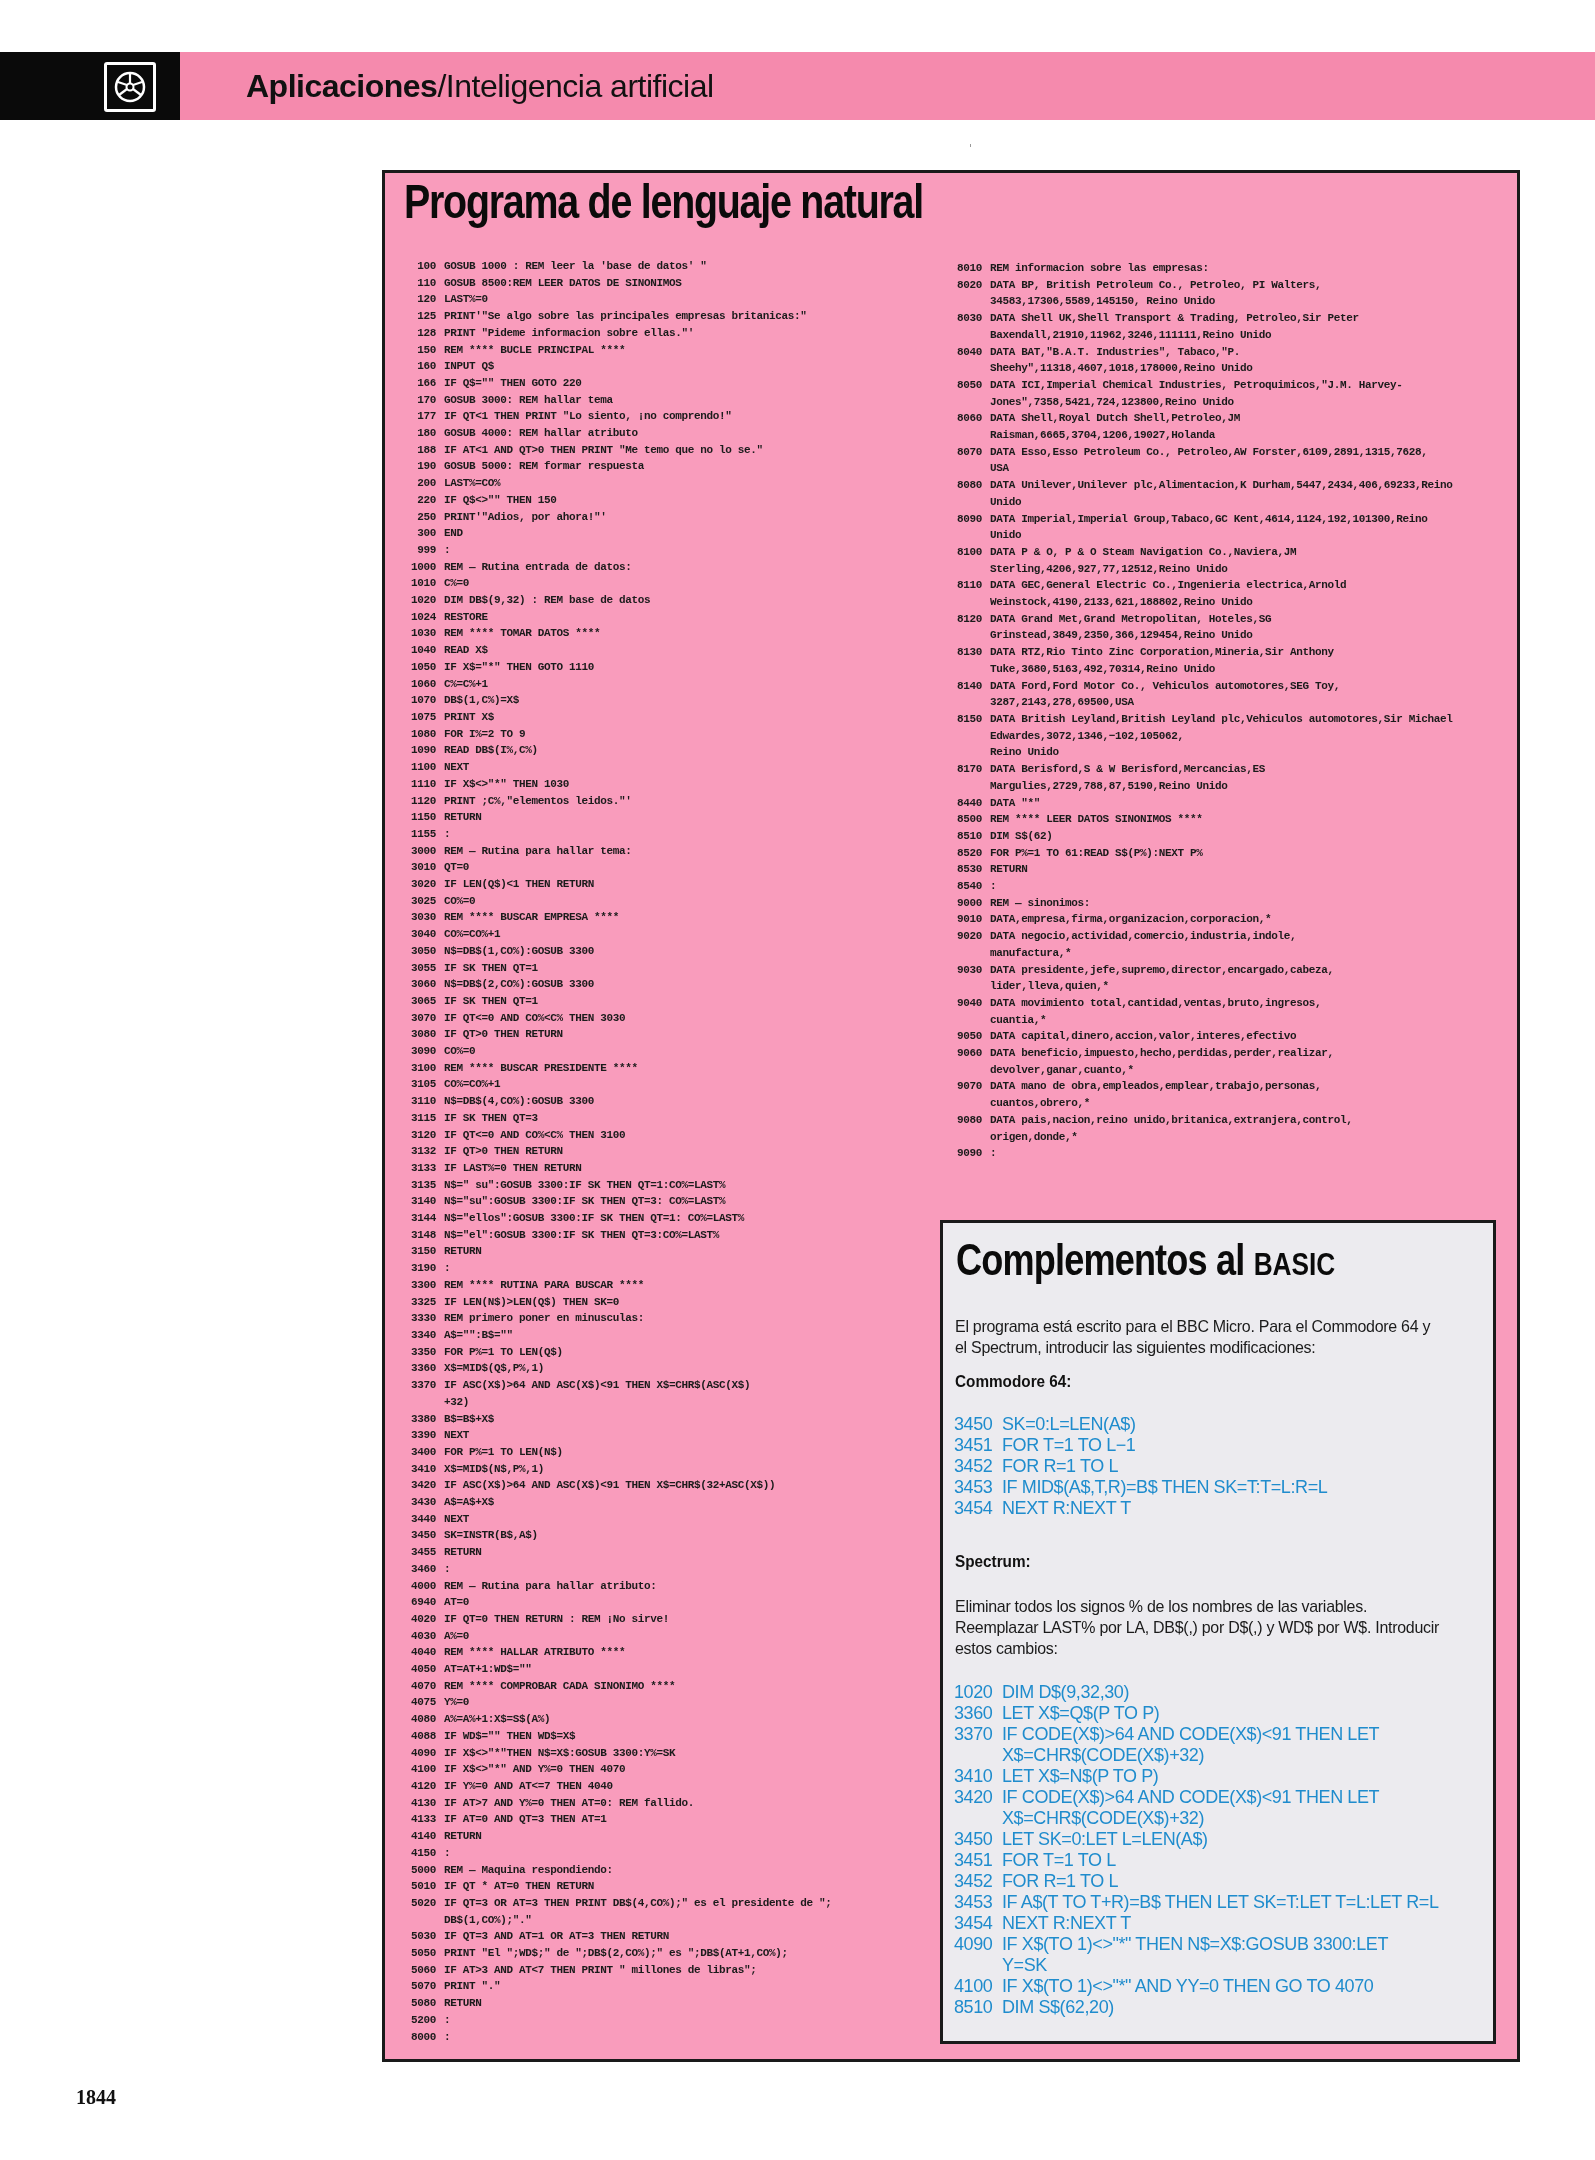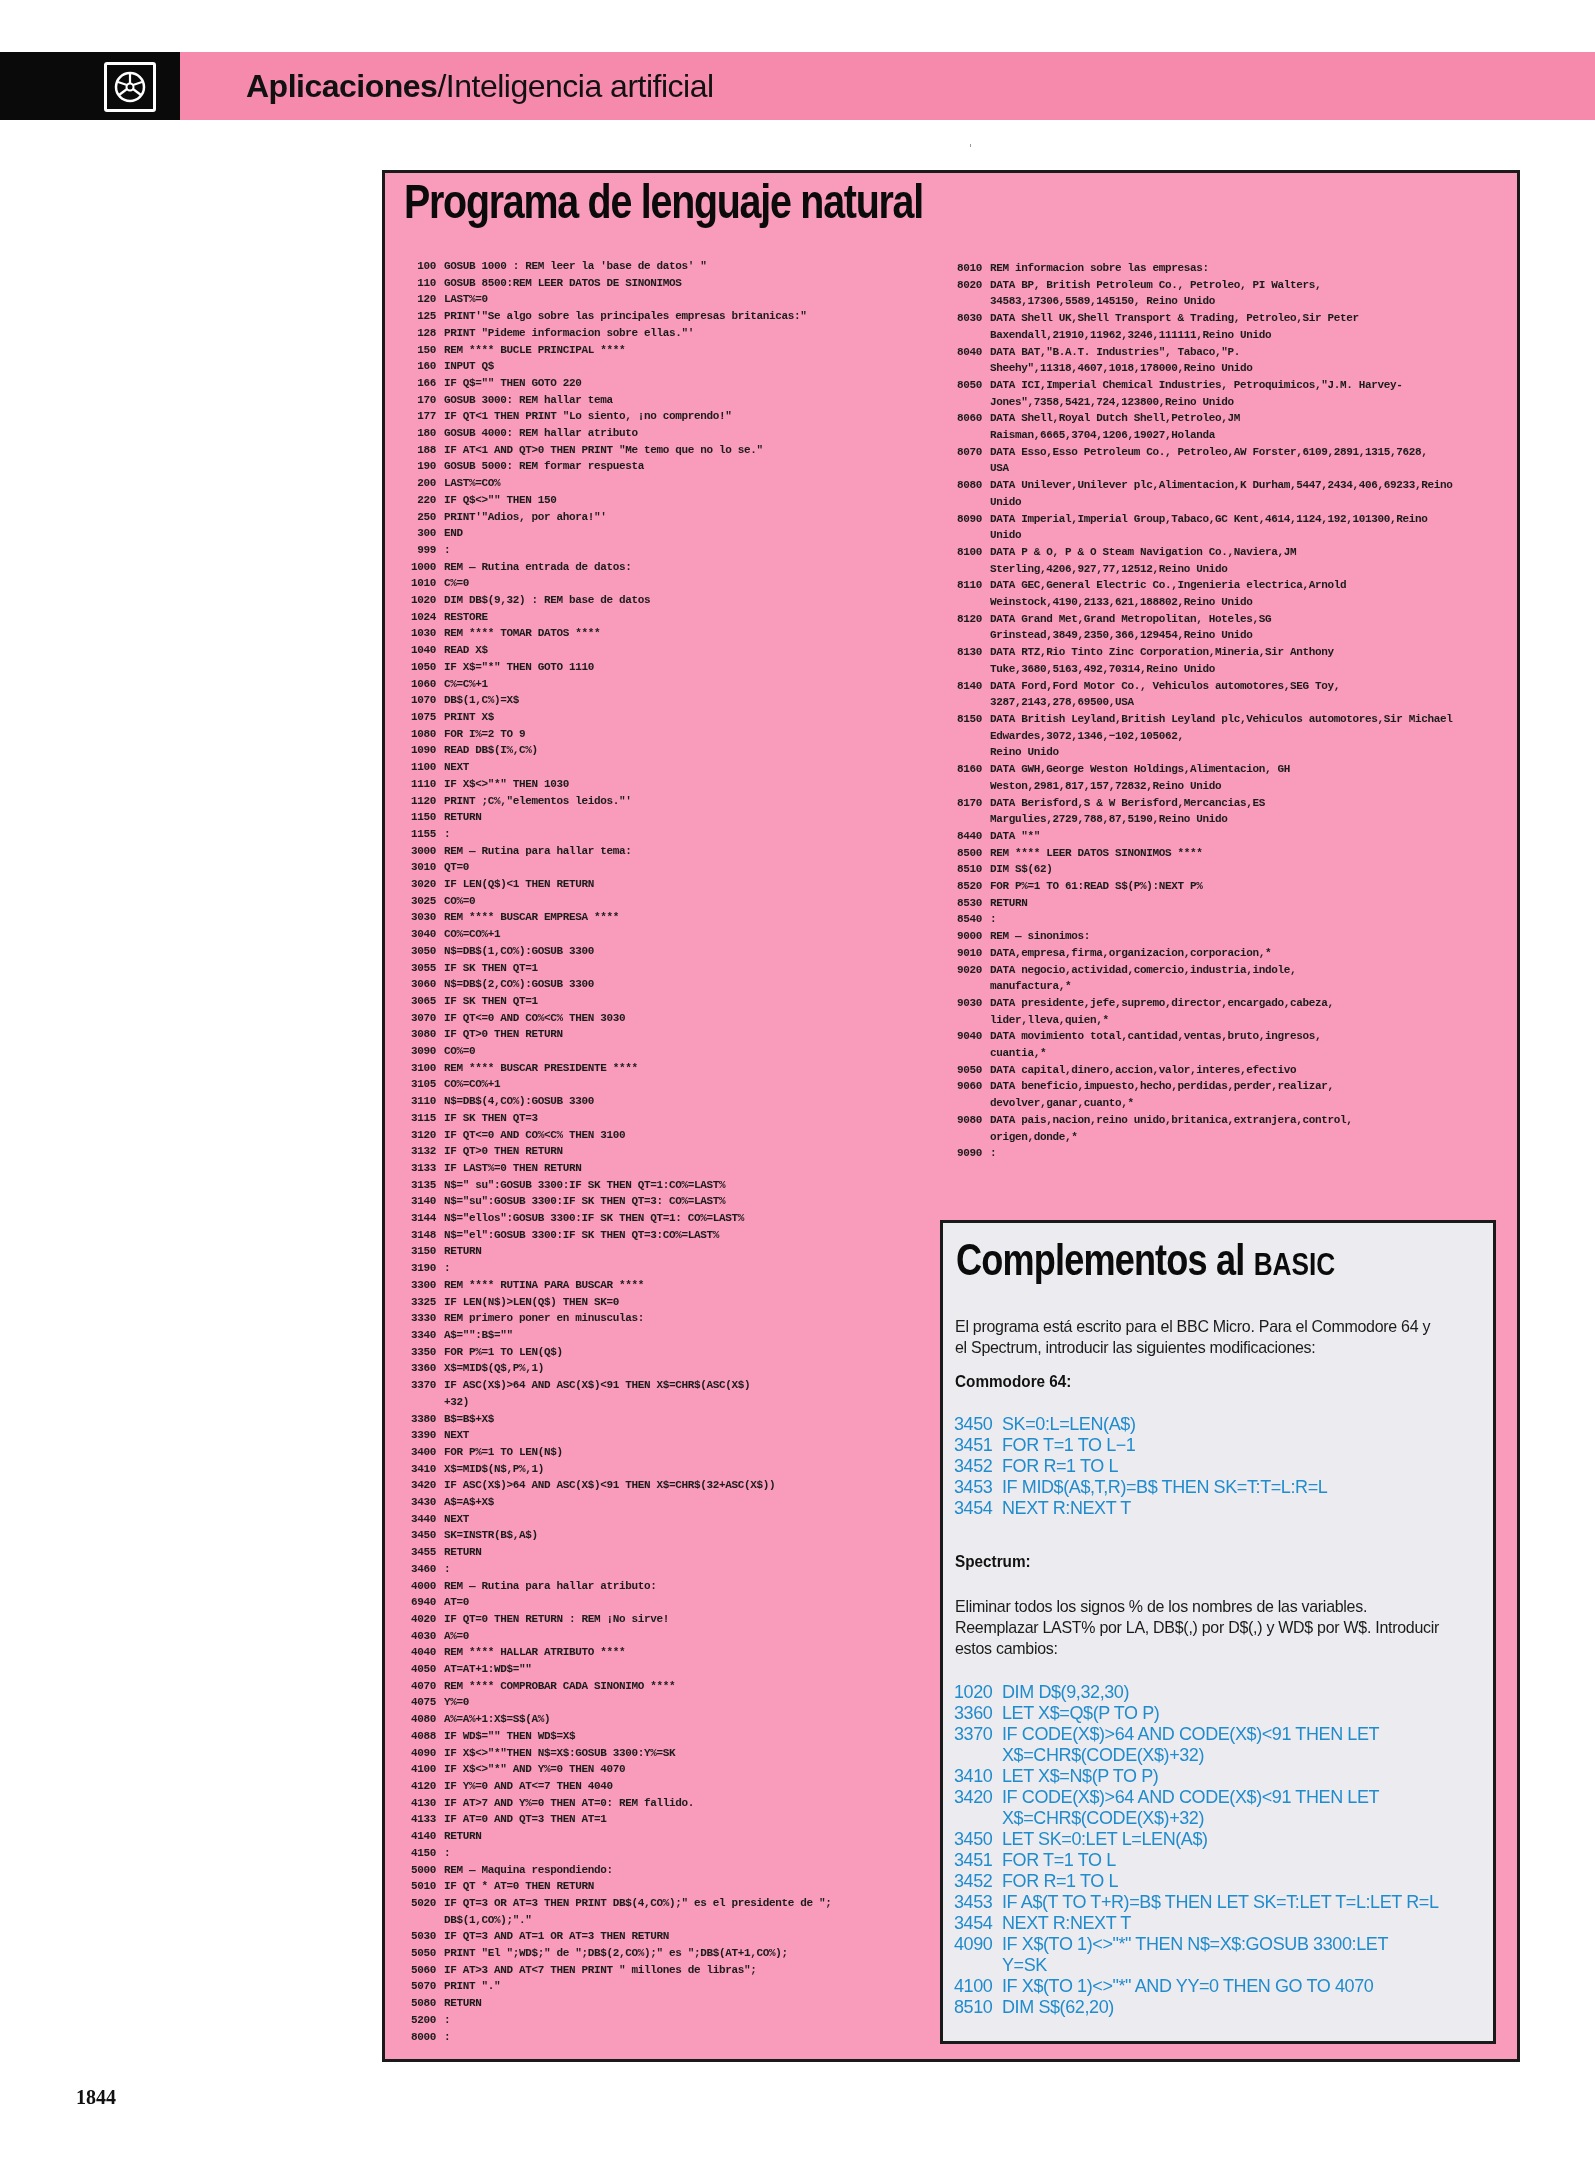--- a/index.html
+++ b/index.html
@@ -608,25 +608,20 @@
       <span class="txt">DATA Ford,Ford Motor Co., Vehiculos automotores,SEG Toy,
 3287,2143,278,69500,USA</span>
     </div>
     <div class="code-line">
       <span class="num">8150</span>
       <span class="txt">DATA British Leyland,British Leyland plc,Vehiculos automotores,Sir Michael
 Edwardes,3072,1346,−102,105062,
 Reino Unido</span>
     </div>
     <div class="code-line">
-      <span class="num">8160</span>
-      <span class="txt">DATA GWH,George Weston Holdings,Alimentacion, GH
-Weston,2981,817,157,72832,Reino Unido</span>
-    </div>
-    <div class="code-line">
       <span class="num">8170</span>
       <span class="txt">DATA Berisford,S &amp; W Berisford,Mercancias,ES
 Margulies,2729,788,87,5190,Reino Unido</span>
     </div>
     <div class="code-line">
       <span class="num">8440</span>
       <span class="txt">DATA "*"</span>
     </div>
     <div class="code-line">
       <span class="num">8500</span>
@@ -672,20 +667,25 @@
 cuantia,*</span>
     </div>
     <div class="code-line">
       <span class="num">9050</span>
       <span class="txt">DATA capital,dinero,accion,valor,interes,efectivo</span>
     </div>
     <div class="code-line">
       <span class="num">9060</span>
       <span class="txt">DATA beneficio,impuesto,hecho,perdidas,perder,realizar,
 devolver,ganar,cuanto,*</span>
+    </div>
+    <div class="code-line">
+      <span class="num">9070</span>
+      <span class="txt">DATA mano de obra,empleados,emplear,trabajo,personas,
+cuantos,obrero,*</span>
     </div>
     <div class="code-line">
       <span class="num">9080</span>
       <span class="txt">DATA pais,nacion,reino unido,britanica,extranjera,control,
 origen,donde,*</span>
     </div>
     <div class="code-line">
       <span class="num">9090</span>
       <span class="txt">:</span>
     </div>

